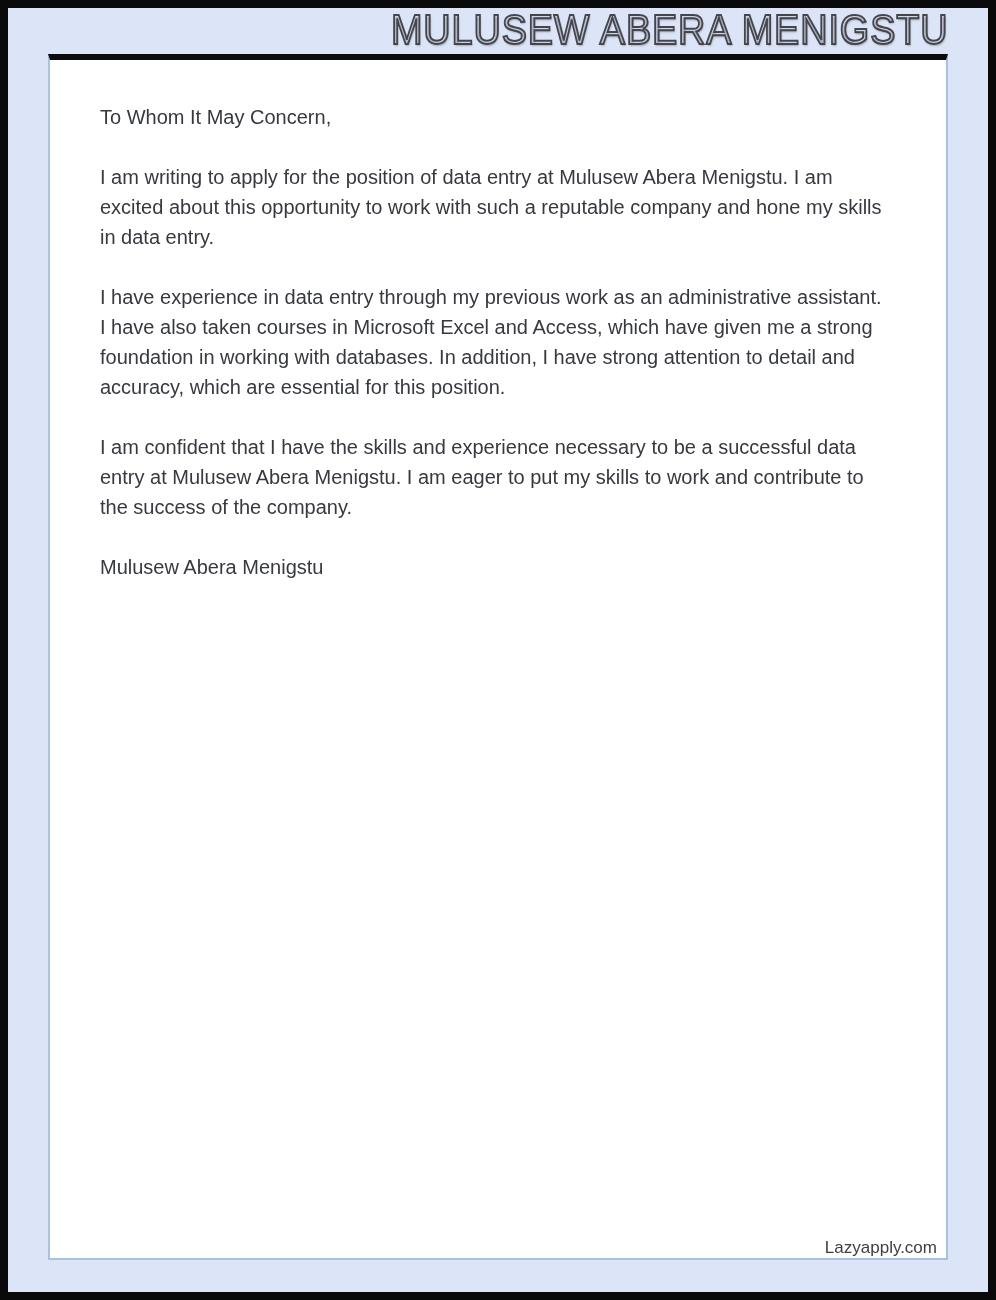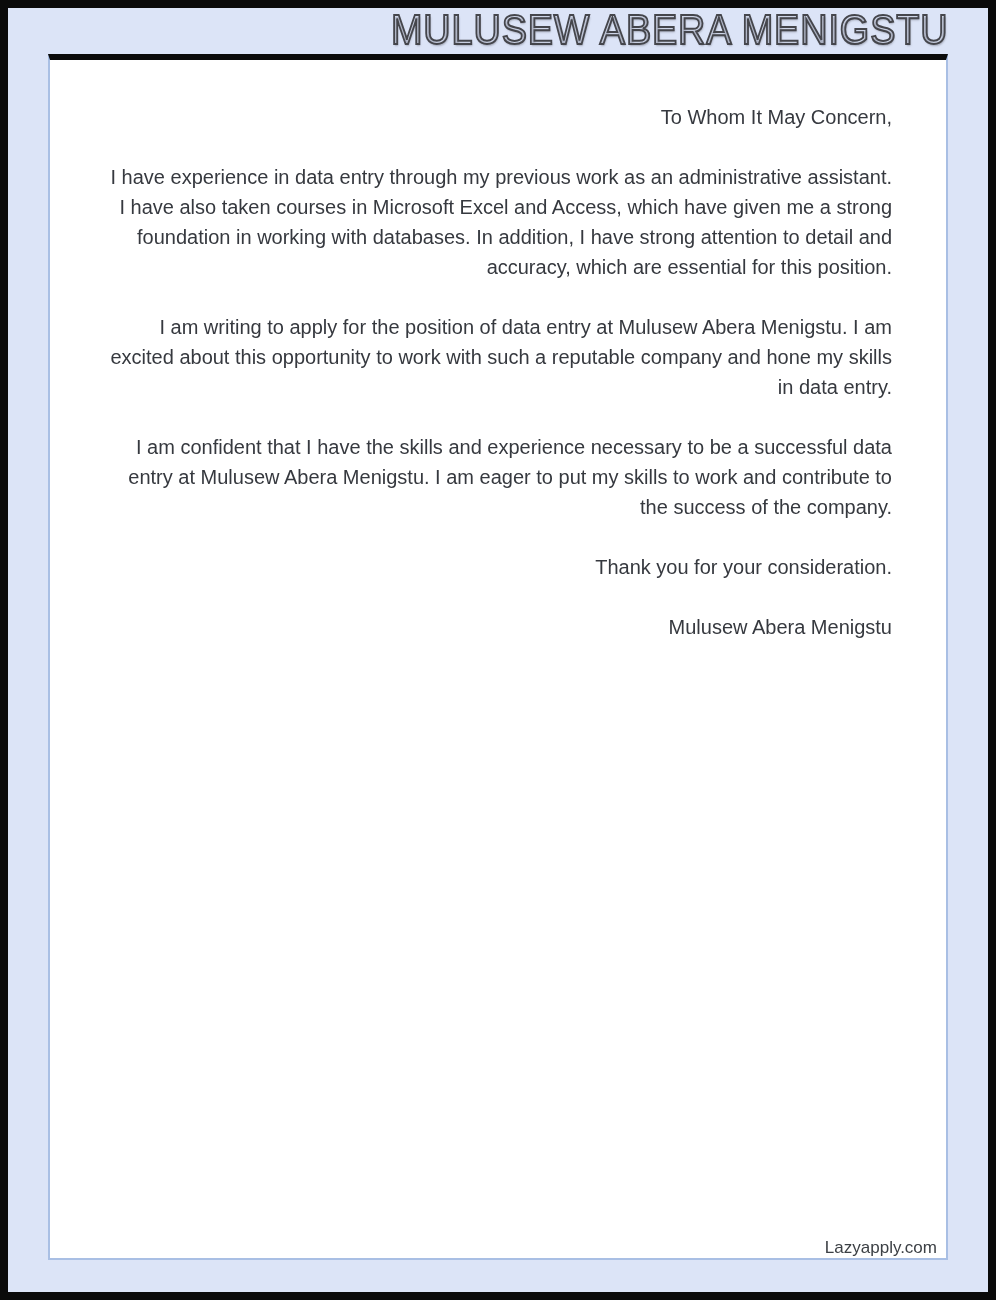--- a/index.html
+++ b/index.html
@@ -54,21 +54,21 @@
     border-left:2px solid var(--page-edge);
     border-right:2px solid var(--page-edge);
     border-bottom:2px solid var(--page-edge);
     padding:42px 54px 0 50px;
   }
   .letter{
     color:var(--text);
     font-size:20px;
     line-height:30px;
   }
-  .letter p{margin:0 0 30px 0;text-align:right;}
+  .letter p{margin:0 0 30px 0;}
   .letter .date{
     color:var(--date);
     margin-top:10px;
   }
   .watermark{
     position:absolute;
     right:9px;
     bottom:0;
     font-size:17px;
     line-height:20px;
@@ -81,27 +81,26 @@
 
 <div class="canvas">
 
   <div class="doc-title">MULUSEW ABERA MENIGSTU</div>
 
   <div class="page">
     <div class="letter">
 
       <p>To Whom It May Concern,</p>
 
+      <p>I am writing to apply for the position of data entry at Mulusew Abera Menigstu. I am excited about this opportunity to work with such a reputable company and hone my skills in data entry.</p>
+
       <p>I have experience in data entry through my previous work as an administrative assistant. I have also taken courses in Microsoft Excel and Access, which have given me a strong foundation in working with databases. In addition, I have strong attention to detail and accuracy, which are essential for this position.</p>
-
-      <p>I am writing to apply for the position of data entry at Mulusew Abera Menigstu. I am excited about this opportunity to work with such a reputable company and hone my skills in data entry.</p>
 
       <p>I am confident that I have the skills and experience necessary to be a successful data entry at Mulusew Abera Menigstu. I am eager to put my skills to work and contribute to the success of the company.</p>
 
-      <p>Thank you for your consideration.</p>
 
 
       <p>Mulusew Abera Menigstu</p>
 
 
     </div>
 
     <div class="watermark">Lazyapply.com</div>
   </div>
 

